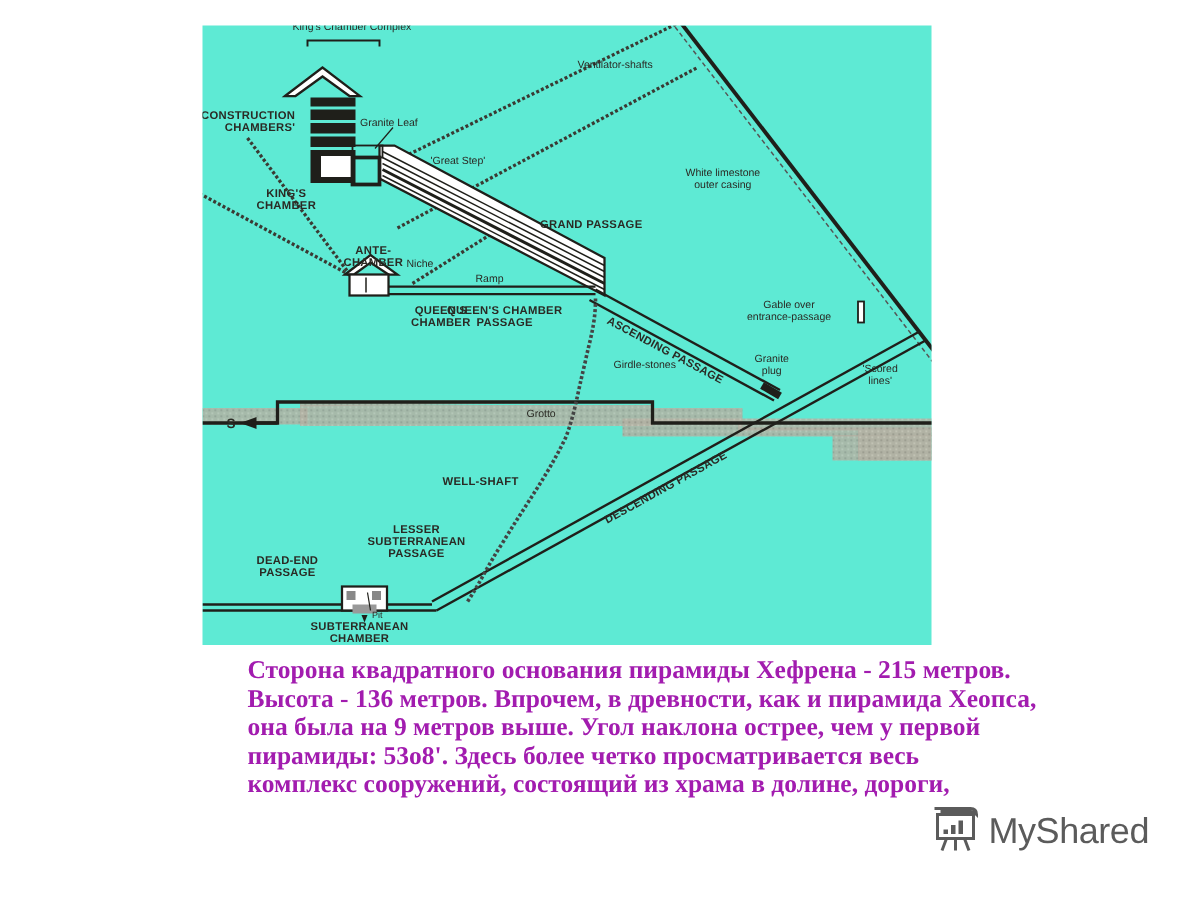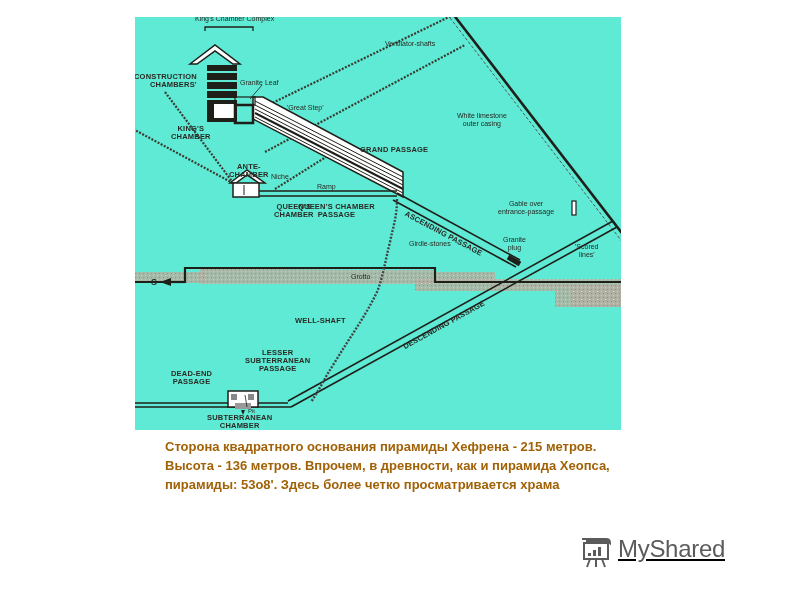--- a/index.html
+++ b/index.html
@@ -2,23 +2,23 @@
 <html><head>
 <meta charset="utf-8">
 <style>
   html,body{margin:0;padding:0;}
   body{width:800px;height:600px;background:#ffffff;position:relative;overflow:hidden;font-family:"Liberation Sans",sans-serif;}
   .figure{position:absolute;left:135px;top:17px;width:486px;height:413px;background:#5eead4;overflow:hidden;}
   .figure svg{position:absolute;left:0;top:0;}
   .lbl{position:absolute;font-family:"Liberation Sans",sans-serif;color:#2a2a24;font-size:7px;line-height:8px;white-space:nowrap;}
   .cap{font-weight:bold;font-size:7.5px;letter-spacing:0.2px;text-align:center;}
   .sm{font-size:7px;}
-  .caption{position:absolute;left:165px;top:437px;width:470px;font-family:Liberation Sans, sans-serif;font-weight:bold;font-size:13px;line-height:19px;color:#a16207;}
+  .caption{position:absolute;left:165px;top:437px;width:470px;font-family:Liberation Serif, serif;font-weight:bold;font-size:17px;line-height:19px;color:#a21caf;}
   .caption div{white-space:nowrap;}
-  .logo{position:absolute;left:578px;top:535px;display:flex;align-items:flex-start;text-decoration:underline;}
+  .logo{position:absolute;left:619px;top:535px;display:flex;align-items:flex-end;}
   .logo-text{font-family:"Liberation Sans",sans-serif;font-size:24px;color:#5b5b5b;margin-left:6px;letter-spacing:-0.3px;}
 </style>
 </head>
 <body>
 
 <div class="figure">
   <svg width="530" height="413" viewBox="0 0 530 413">
     <defs>
       <pattern id="rock" width="4" height="4" patternUnits="userSpaceOnUse">
         <rect width="4" height="4" fill="#b3b1a3"></rect>
@@ -134,21 +134,23 @@
   <div class="lbl cap" style="left:36px;top:353px;white-space:pre;">DEAD-END
 PASSAGE</div>
   <div class="lbl sm" style="left:113px;top:390px;font-size:6px;">Pit</div>
   <div class="lbl cap" style="left:72px;top:397px;white-space:pre;">SUBTERRANEAN
 CHAMBER</div>
 </div>
 
 <div class="caption">
   <div>Сторона квадратного основания пирамиды Хефрена - 215 метров.</div>
   <div>Высота - 136 метров. Впрочем, в древности, как и пирамида Хеопса,</div>
-  <div>пирамиды: 53о8'. Здесь более четко просматривается храма</div>
+  <div>она была на 9 метров выше. Угол наклона острее, чем у первой</div>
+  <div>пирамиды: 53о8'. Здесь более четко просматривается весь</div>
+  <div>комплекс сооружений, состоящий из храма в долине, дороги,</div>
 </div>
 
 <div class="logo">
   <svg width="34" height="34" viewBox="0 0 34 34">
     <path d="M4 4 L28 4 Q32 4 32 8 L32 8 Q30 6 28 6 L8 6" fill="none" stroke="#5b5b5b" stroke-width="2"></path>
     <rect x="6" y="8" width="24" height="16" fill="none" stroke="#5b5b5b" stroke-width="2"></rect>
     <rect x="10" y="18" width="3" height="3" fill="#5b5b5b"></rect>
     <rect x="15" y="15" width="3" height="6" fill="#5b5b5b"></rect>
     <rect x="20" y="12" width="3" height="9" fill="#5b5b5b"></rect>
     <line x1="12" y1="24" x2="9" y2="32" stroke="#5b5b5b" stroke-width="2"></line>

